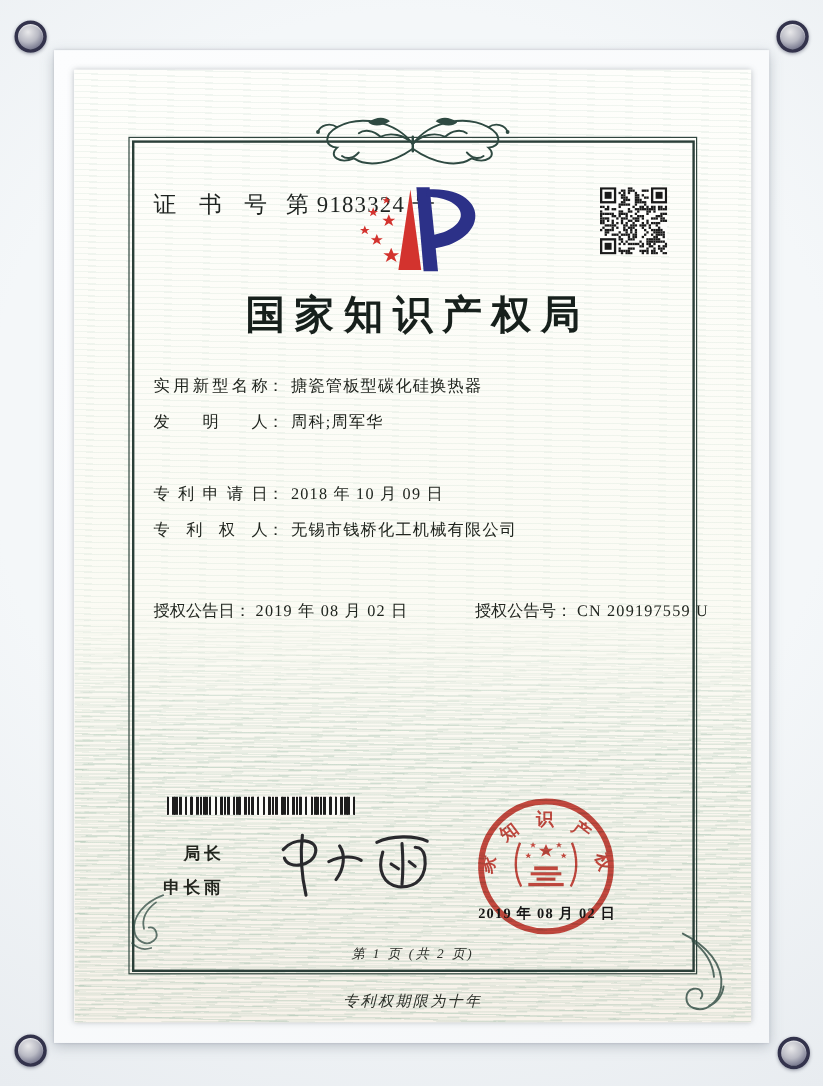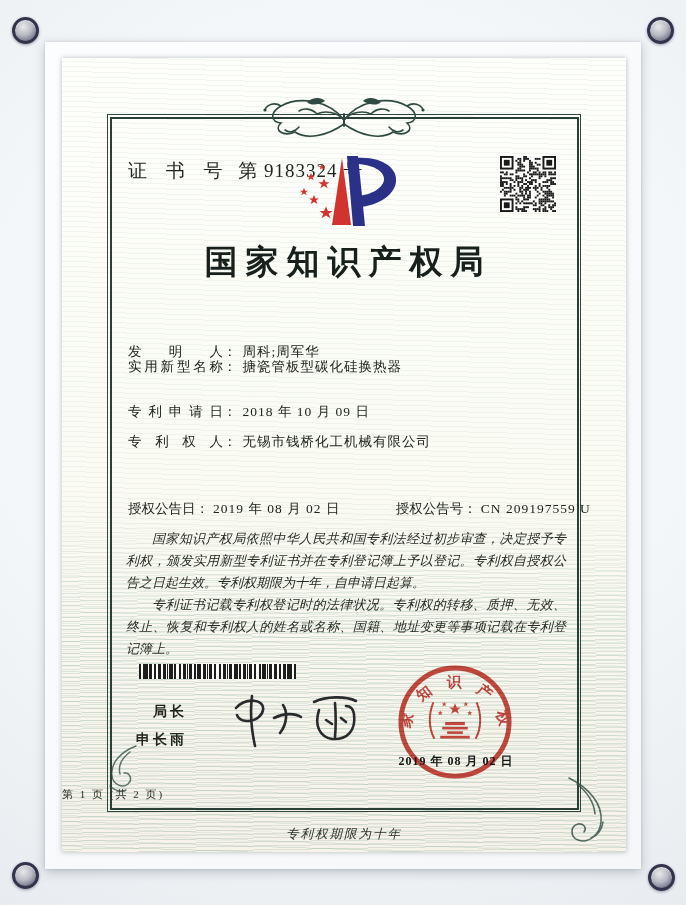--- a/index.html
+++ b/index.html
@@ -69,21 +69,21 @@
     position:absolute;left:0;top:182px;width:100%;
     text-align:center;font-size:33px;font-weight:bold;
     letter-spacing:8px;padding-left:8px;box-sizing:border-box;
     color:#17201c;
   }
 
   .f-row{position:absolute;left:66px;font-size:13.5px;white-space:nowrap;color:#20251f;}
   .f-label{display:inline-block;width:95px;text-align:justify;text-align-last:justify;vertical-align:top;}
   .f-colon{margin-right:6px;}
   .f-value{letter-spacing:1px;}
-  .row0{top:255px;margin-top:45px;} .row1{top:285px;} .row2{top:315px;}
+  .row0{top:255px;} .row1{top:285px;} .row2{top:315px;}
   .row3{top:345px;} .row4{top:375px;} .row5{top:405px;}
 
   .grant-row{position:absolute;left:66px;top:442px;font-size:13.5px;white-space:nowrap;color:#20251f;}
   .grant-row .g2{margin-left:52px;}
   .grant-row .f-colon{margin-right:4px;}
 
   .paras{
     position:absolute;left:64px;top:470px;width:440px;
     font-size:13px;line-height:22px;text-align:justify;
     font-style:italic;color:#272b25;
@@ -102,22 +102,22 @@
   .signer{position:absolute;left:74px;top:645px;font-family:"Liberation Sans","DejaVu Sans",sans-serif;
     font-size:14px;font-weight:600;letter-spacing:3px;color:#23261f;text-align:right;}
   .signer .name{margin-top:10px;}
 
   .signature{position:absolute;left:160px;top:626px;width:148px;height:70px;}
 
   .seal{position:absolute;left:334px;top:605px;width:118px;height:118px;opacity:.92;mix-blend-mode:multiply;}
   .seal-date{position:absolute;left:330px;top:695px;width:128px;text-align:center;
     font-size:12px;letter-spacing:1px;color:#161616;font-weight:bold;}
 
-  .page-info{position:absolute;left:0;top:729px;width:100%;
-    font-size:11px;letter-spacing:2px;color:#2a2e29;}
+  .page-info{position:absolute;left:0;top:729px;width:100%;text-align:center;
+    font-size:11px;letter-spacing:2px;color:#2a2e29;font-style:italic;}
 
   .footer-note{position:absolute;left:0;top:768px;width:100%;text-align:center;
     font-size:12.5px;font-style:italic;letter-spacing:2px;color:#2c302a;}
 </style>
 </head>
 <body>
 
 <div class="photo">
   <div class="screw tl"></div>
   <div class="screw tr"></div>
@@ -532,24 +532,20 @@
 
       <div class="grant-row">
         <span class="g1">
           <span>授权公告日</span><span class="f-colon">：</span><span class="f-value">2019 年 08 月 02 日</span>
         </span>
         <span class="g2">
           <span>授权公告号</span><span class="f-colon">：</span><span class="f-value">CN 209197559 U</span>
         </span>
       </div>
 
-      <div class="paras">
-        <p>国家知识产权局依照中华人民共和国专利法经过初步审查，决定授予专利权，颁发实用新型专利证书并在专利登记簿上予以登记。专利权自授权公告之日起生效。专利权期限为十年，自申请日起算。</p>
-        <p>专利证书记载专利权登记时的法律状况。专利权的转移、质押、无效、终止、恢复和专利权人的姓名或名称、国籍、地址变更等事项记载在专利登记簿上。</p>
-      </div>
 
       <div class="barcode"></div>
 
       <div class="signer">
         <div>局长</div>
         <div class="name">申长雨</div>
       </div>
 
       <svg class="signature" viewBox="0 0 148 70">
         <g stroke="#15151a" stroke-width="2.6" fill="none" stroke-linecap="round" opacity="0.9">

